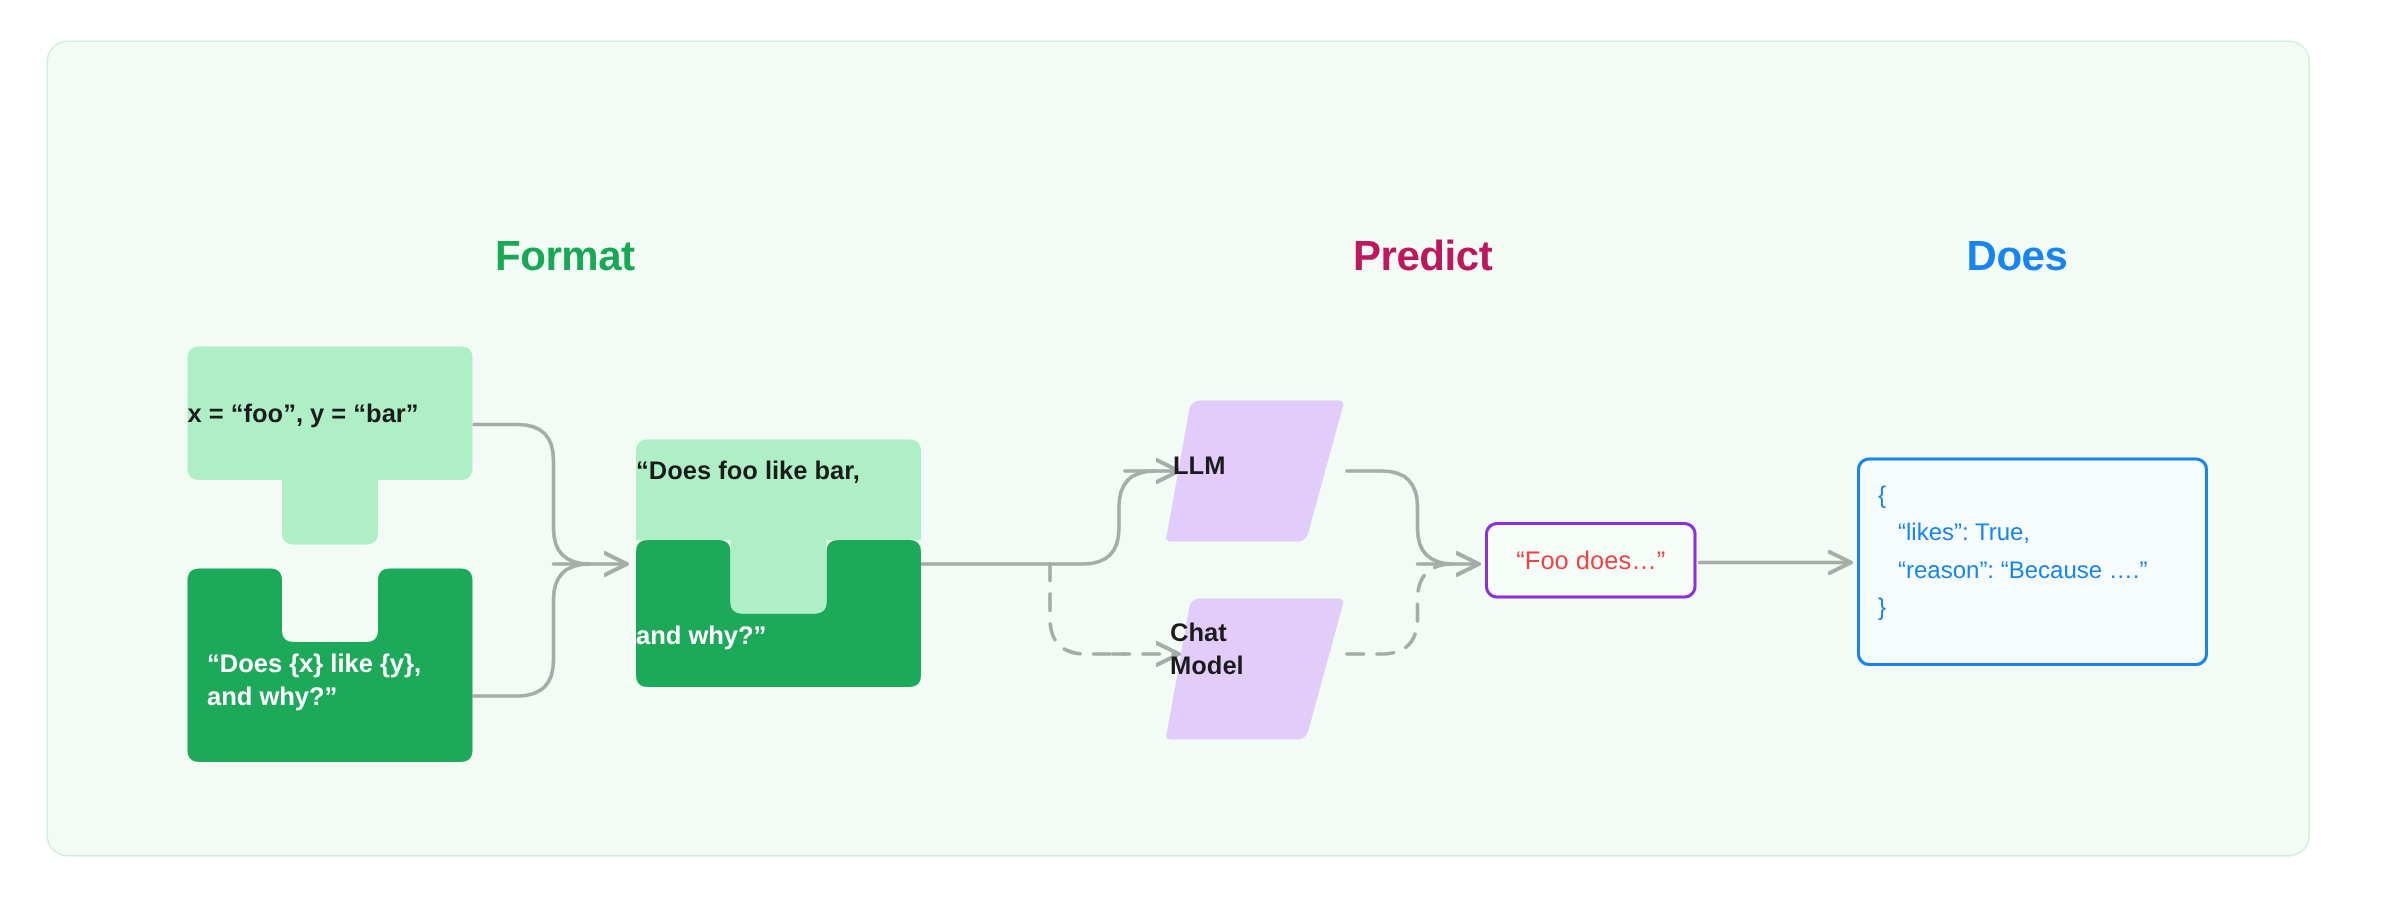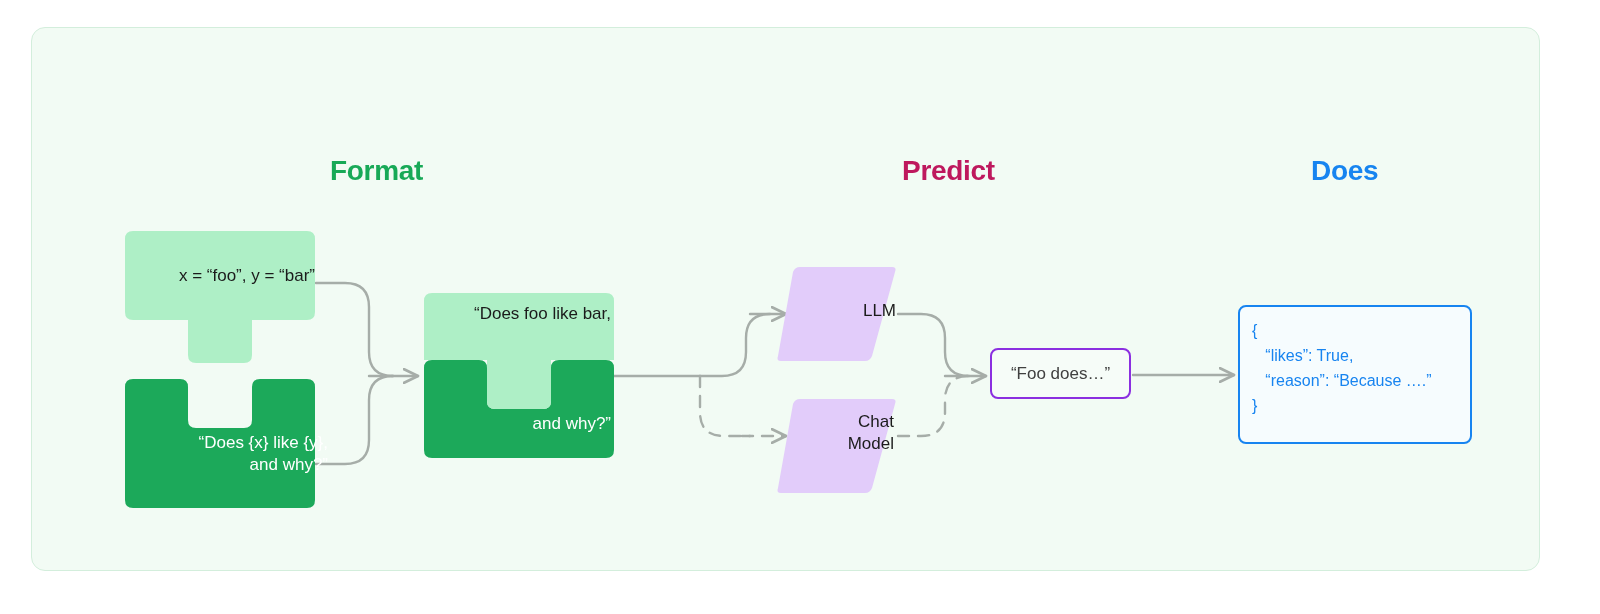--- a/index.html
+++ b/index.html
@@ -68,24 +68,25 @@
     position: absolute;
     left: 0; top: 0;
     width: 1600px;
     height: 614px;
     pointer-events: none;
   }
 
   
   .shape-label {
     position: absolute;
-    text-align: right;
+    text-align: left;
     white-space: pre-line;
     line-height: 1.30;
     pointer-events: none;
+    font-weight: bold;
   }
 
   #label-vars {
     left: 125px; top: 265px; width: 190px;
     font-size: 17px; color: #1B1B1B;
   }
   #label-template {
     left: 138px; top: 432px; width: 190px;
     font-size: 17px; color: #FFFFFF;
   }
@@ -115,21 +116,21 @@
     height: 51px;
     border: 2.5px solid #8B2FE0;
     border-radius: 8px;
     background: #F6FCF8;
     display: flex;
     align-items: center;
     justify-content: center;
   }
   #completion-box .completion-text {
     font-size: 17px;
-    color: #404040;
+    color: #ef4444;
     white-space: nowrap;
   }
 
   
   #parse-box {
     position: absolute;
     left: 1238px;
     top: 305px;
     width: 234px;
     height: 139px;

